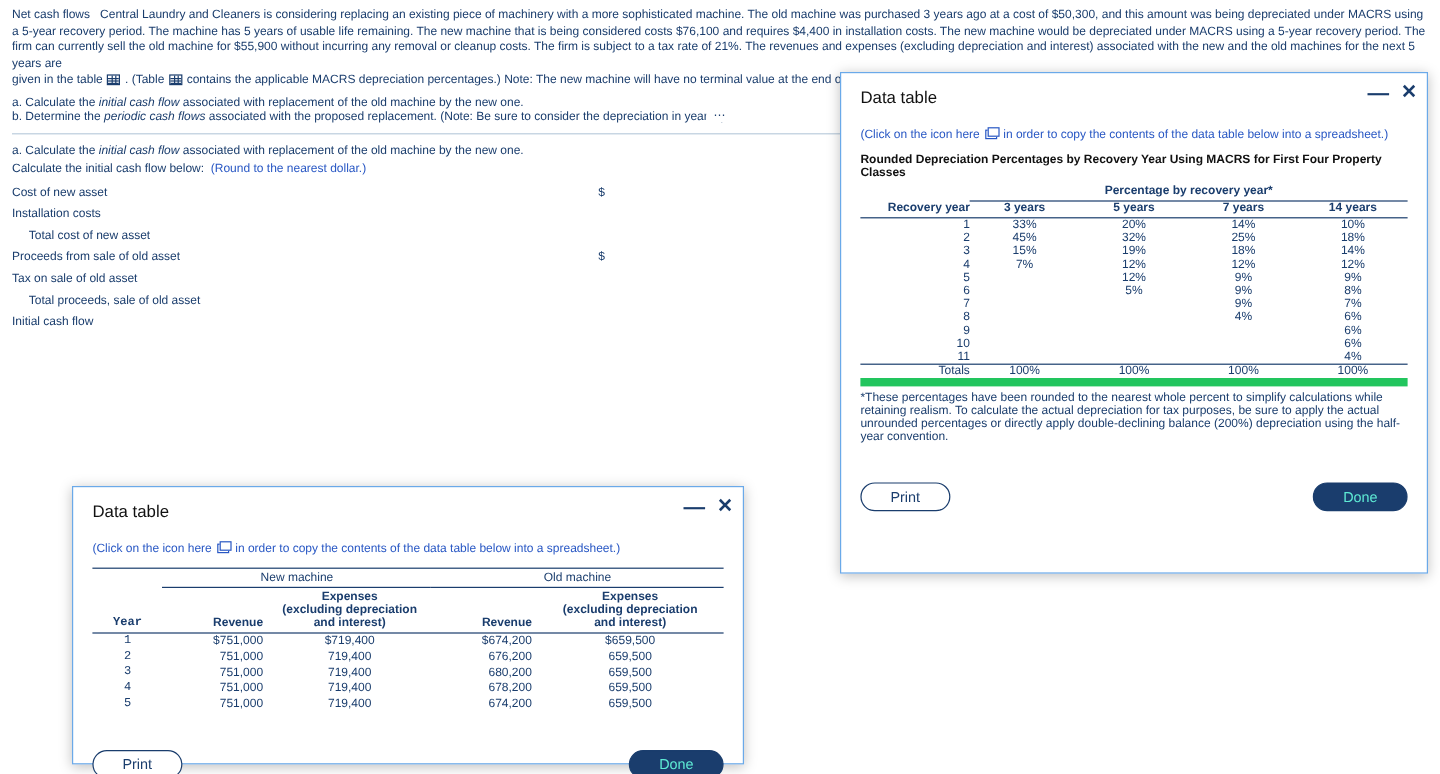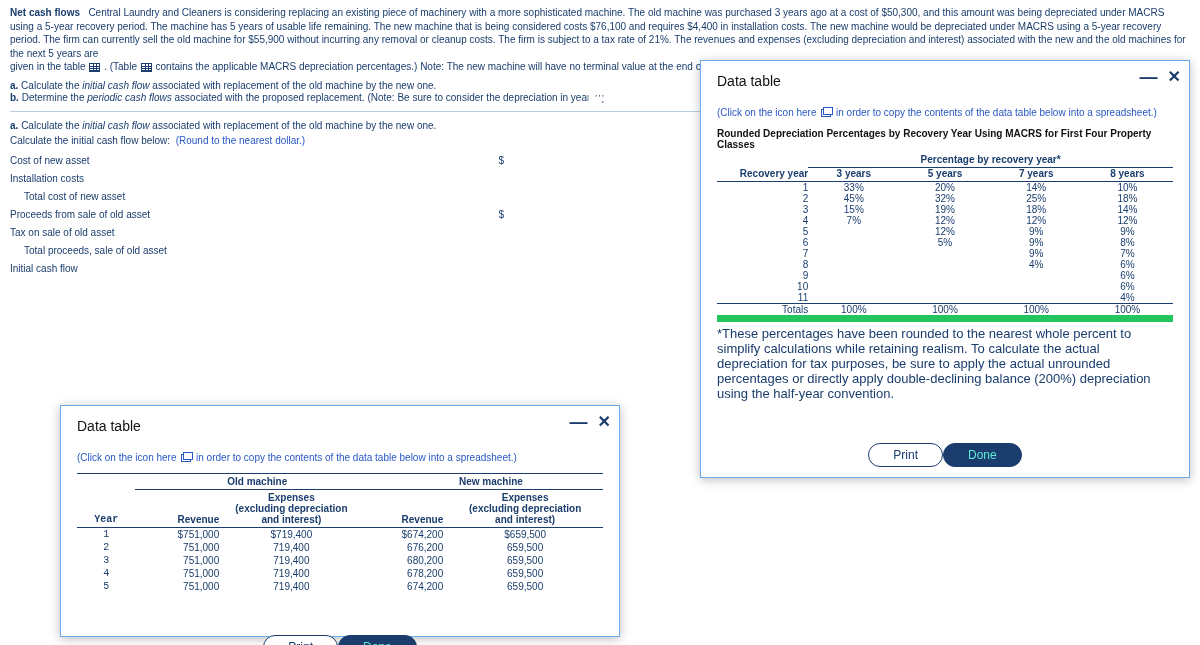--- a/index.html
+++ b/index.html
@@ -6,21 +6,21 @@
   body {
     margin: 0;
     padding: 6px 10px;
     font-family: Arial, Helvetica, sans-serif;
     font-size: 10px;
     color: #1a3d6d;
     background: #fff;
     width: 1200px;
   }
   .problem-text { line-height: 1.35; margin-bottom: 6px; }
-  .bold { font-weight: bold; }
+  .bold { font-weight: normal; }
   .italic { font-style: italic; }
   .table-icon {
     display: inline-block;
     width: 11px; height: 9px;
     border: 1px solid #1a3d6d;
     vertical-align: middle;
     position: relative;
     margin: 0 1px;
   }
   .table-icon::before, .table-icon::after {
@@ -82,36 +82,36 @@
   .rev-table .colyear { width:60px; text-align:center;font-family:Liberation Mono, monospace; }
   .rev-table .colrev { width:90px; text-align:right; }
   .rev-table .colexp { width:140px; text-align:center; }
   .rev-table .colrev2 { width:90px; text-align:right; }
   .rev-table .colexp2 { width:160px; text-align:center; }
   .rev-table .subhdr { display:flex; font-weight:bold; align-items:flex-end; border-bottom:1px solid #1a3d6d; }
   .rev-table .subhdr div { padding:2px 4px; }
   .rev-table .datarow { display:flex; }
   .rev-table .datarow div { padding:1px 4px; }
   .rev-table .num { }
-  .btn-bar { display:flex; justify-content:center; margin-top:42px; }
+  .btn-bar { display:flex; justify-content:space-between; margin-top:32px; }
   .btn {
     border:1px solid #1a3d6d; border-radius:14px; padding:4px 24px;
     font-size:12px; color:#1a3d6d; background:#fff; cursor:pointer;
   }
   .btn.done { background:#1a3d6d; color:#5eead4; }
   
   .macrs-title { color:#111; font-weight:bold; margin-bottom:4px; }
   .macrs-sub { text-align:center; font-weight:bold; }
   .macrs-table { font-size:10px; margin-top:2px; }
   .macrs-table .mrow { display:flex; }
   .macrs-table .c1 { width:110px; text-align:right; }
   .macrs-table .c { width:110px; text-align:center; }
   .macrs-table .hdr { font-weight:bold; border-bottom:1px solid #1a3d6d; padding-bottom:2px; }
   .macrs-table .totals { border-top:1px solid #1a3d6d; border-bottom:7px solid #22c55e; }
-  .footnote { font-size:13px; margin-top:4px; max-width:640px; color:#1a3d6d; }
+  .footnote { font-size:10px; margin-top:4px; max-width:640px; color:#1a3d6d; }
 </style>
 </head>
 <body>
 
 <div class="problem-text">
   <span class="bold">Net cash flows</span>&nbsp;&nbsp;
   <span>Central Laundry and Cleaners is considering replacing an existing piece of machinery with a more sophisticated machine. The old machine was purchased 3 years ago at a cost of $50,300, and this amount was being depreciated under MACRS using a 5-year recovery period. The machine has 5 years of usable life remaining. The new machine that is being considered costs $76,100 and requires $4,400 in installation costs. The new machine would be depreciated under MACRS using a 5-year recovery period. The firm can currently sell the old machine for $55,900 without incurring any removal or cleanup costs. The firm is subject to a tax rate of 21%. The revenues and expenses (excluding depreciation and interest) associated with the new and the old machines for the next 5 years are</span>
   <br>
   <span>given in the table </span>
   <span class="table-icon"></span>
@@ -190,22 +190,22 @@
   </div>
   <h3>Data table</h3>
   <div class="copy-instr">
     <span>(Click on the icon here</span>
     <span class="popicon"></span>
     <span>in order to copy the contents of the data table below into a spreadsheet.)</span>
   </div>
   <div class="rev-table">
     <div class="hdrgrp">
       <div class="colyear"></div>
+      <div class="grp bold" style="width:230px">New machine</div>
       <div class="grp bold" style="width:250px">Old machine</div>
-      <div class="grp bold" style="width:230px">New machine</div>
     </div>
     <div class="subhdr">
       <div class="colyear">Year</div>
       <div class="colrev">Revenue</div>
       <div class="colexp"><span>Expenses</span><br><span>(excluding depreciation</span><br><span>and interest)</span></div>
       <div class="colrev2">Revenue</div>
       <div class="colexp2"><span>Expenses</span><br><span>(excluding depreciation</span><br><span>and interest)</span></div>
     </div>
     <div id="rev-rows">
         <div class="datarow">
@@ -266,21 +266,21 @@
   <div class="macrs-table">
     <div class="mrow">
       <div class="c1"></div>
       <div class="macrs-sub hdr" style="width:440px">Percentage by recovery year*</div>
     </div>
     <div class="mrow hdr">
       <div class="c1">Recovery year</div>
       <div class="c">3 years</div>
       <div class="c">5 years</div>
       <div class="c">7 years</div>
-      <div class="c">8 years</div>
+      <div class="c">14 years</div>
     </div>
     <div id="macrs-rows">
         <div class="mrow">
           <div class="c1">1</div>
           <div class="c">33%</div>
           <div class="c">20%</div>
           <div class="c">14%</div>
           <div class="c">10%</div>
         </div>
         <div class="mrow">

